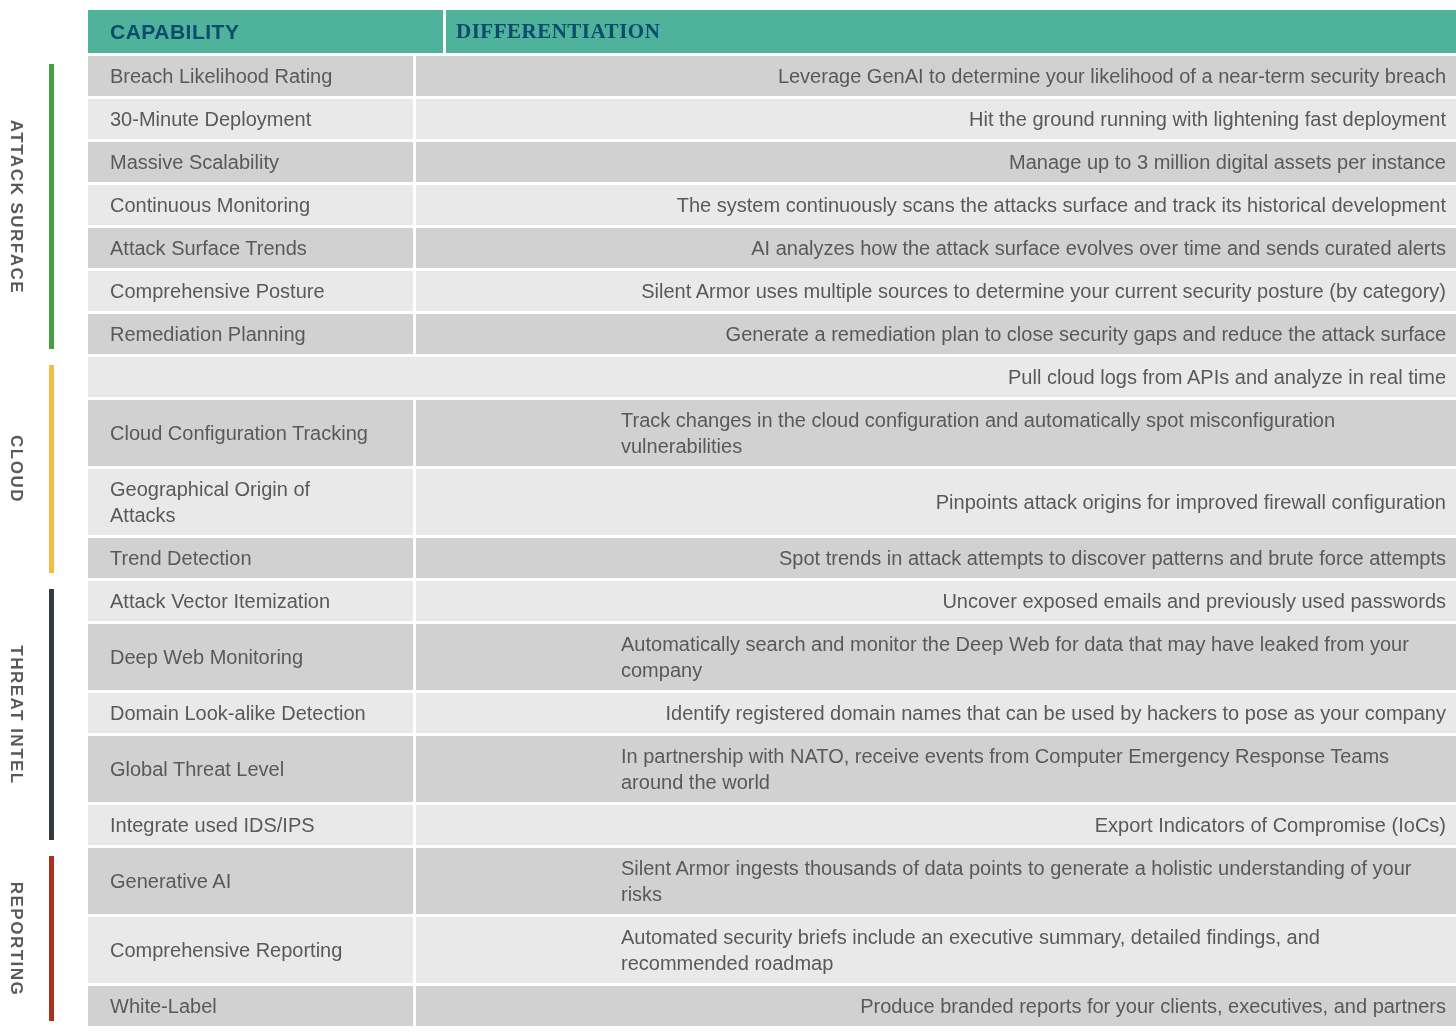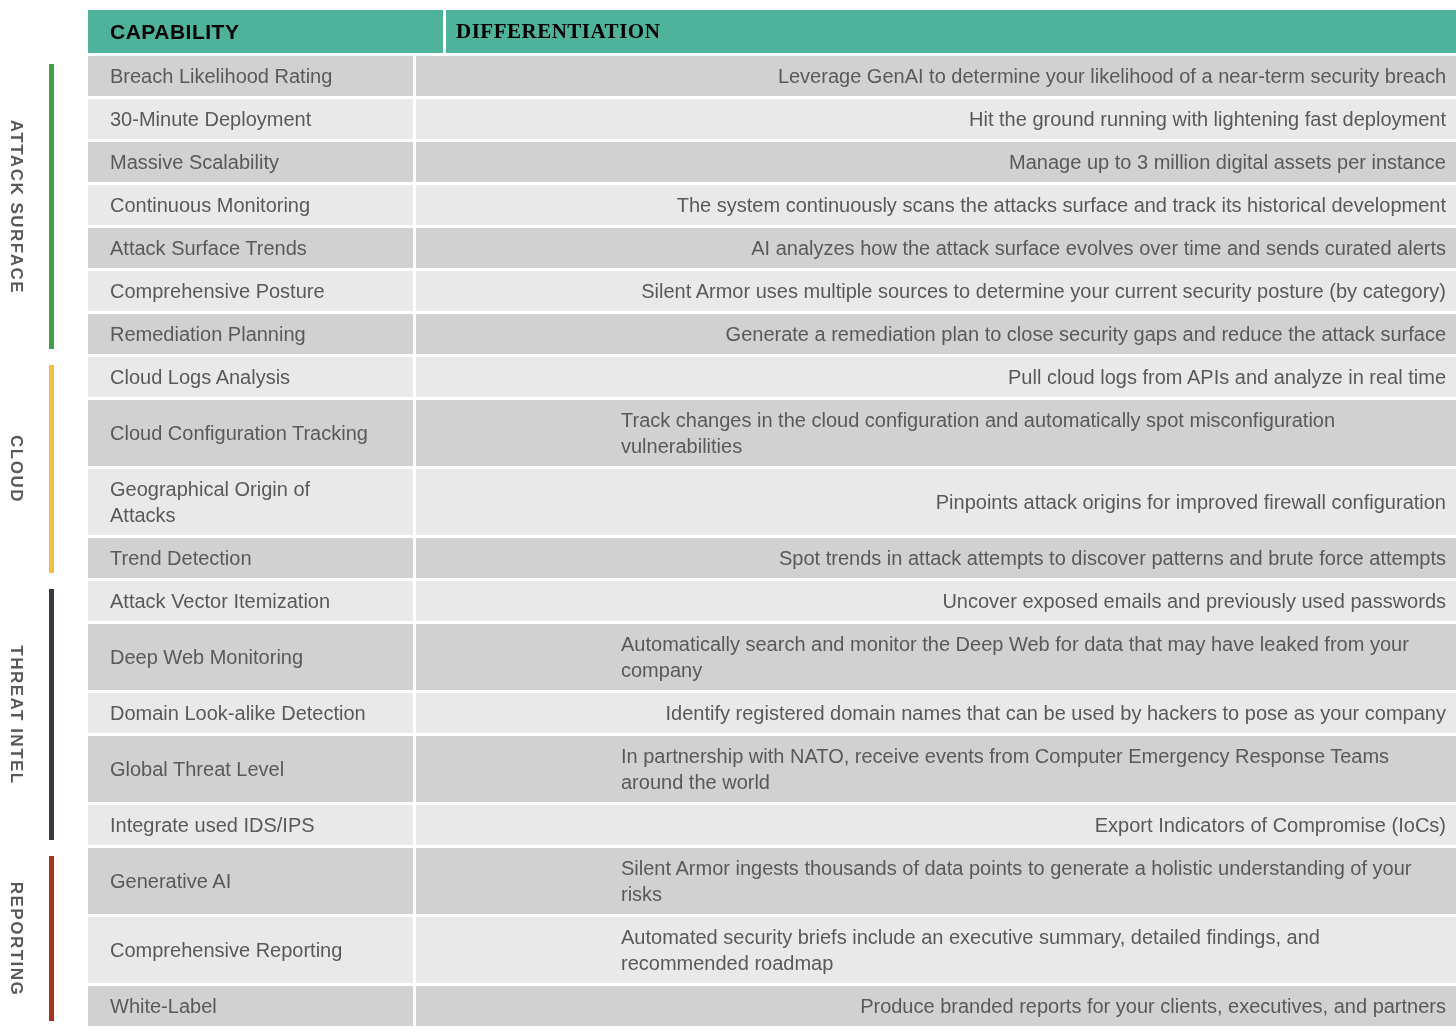--- a/index.html
+++ b/index.html
@@ -20,21 +20,21 @@
   .page{padding-top:10px;width:1456px;}
 
   
   .thead{
     display:flex;
     margin-left:88px;
     margin-bottom:3px;
   }
   .th{
     background:var(--header-bg);
-    color:#000000;
+    color:#0c4a6e;
     font-weight:bold;
     font-size:21px;
     letter-spacing:0.5px;
     height:43px;
     display:flex;align-items:center;
   }
   .th-cap{width:358px;border-right:3px solid var(--gap);padding-left:22px;}
   .th-diff{flex:1;padding-left:10px;font-family:Liberation Serif, serif;}
 
   
@@ -163,23 +163,20 @@
           </div>
         </div>
       </div>
       <div class="group">
         <div class="gutter">
           <div class="vlabel">CLOUD</div>
           <div class="gbar" style="background: rgb(242, 190, 69);"></div>
         </div>
         <div class="rows">
           <div class="row light">
-            <div class="cell cell-cap">
-              <span class="txt">Cloud Logs Analysis</span>
-            </div>
             <div class="cell cell-diff">
               <span class="txt">Pull cloud logs from APIs and analyze in real time</span>
             </div>
           </div>
           <div class="row dark">
             <div class="cell cell-cap">
               <span class="txt">Cloud Configuration Tracking</span>
             </div>
             <div class="cell cell-diff">
               <span class="txt">Track changes in the cloud configuration and automatically spot misconfiguration vulnerabilities</span>

